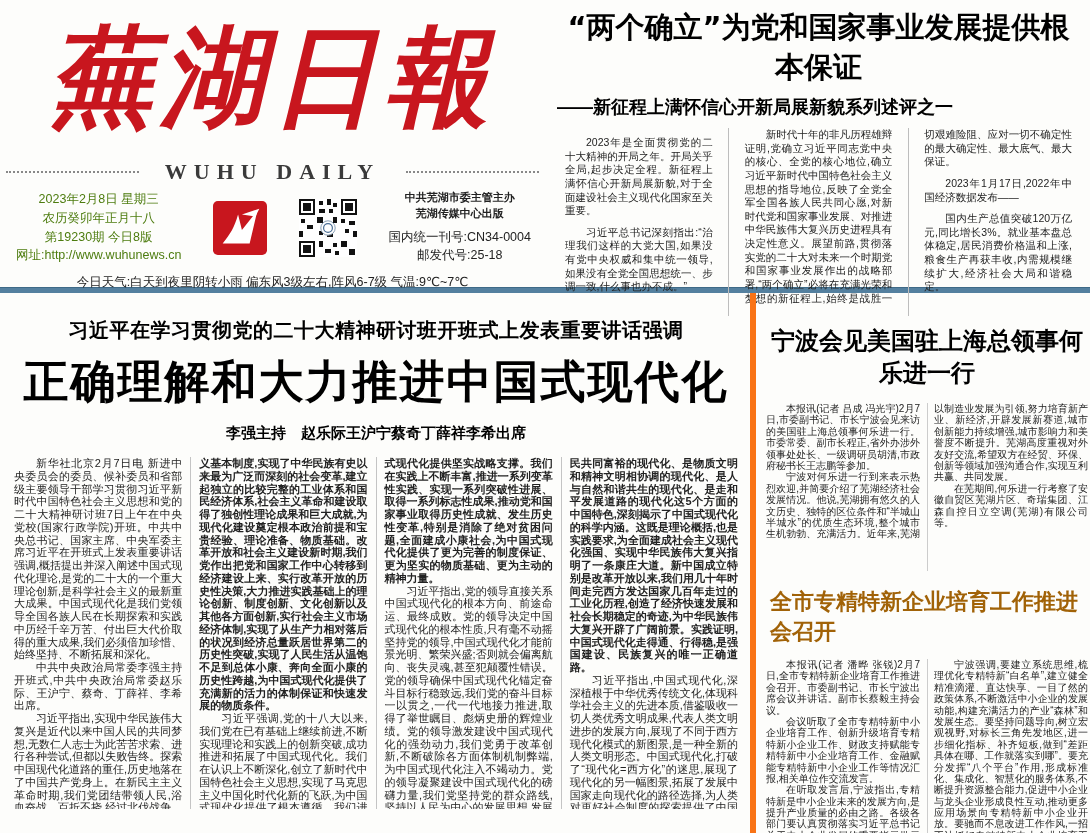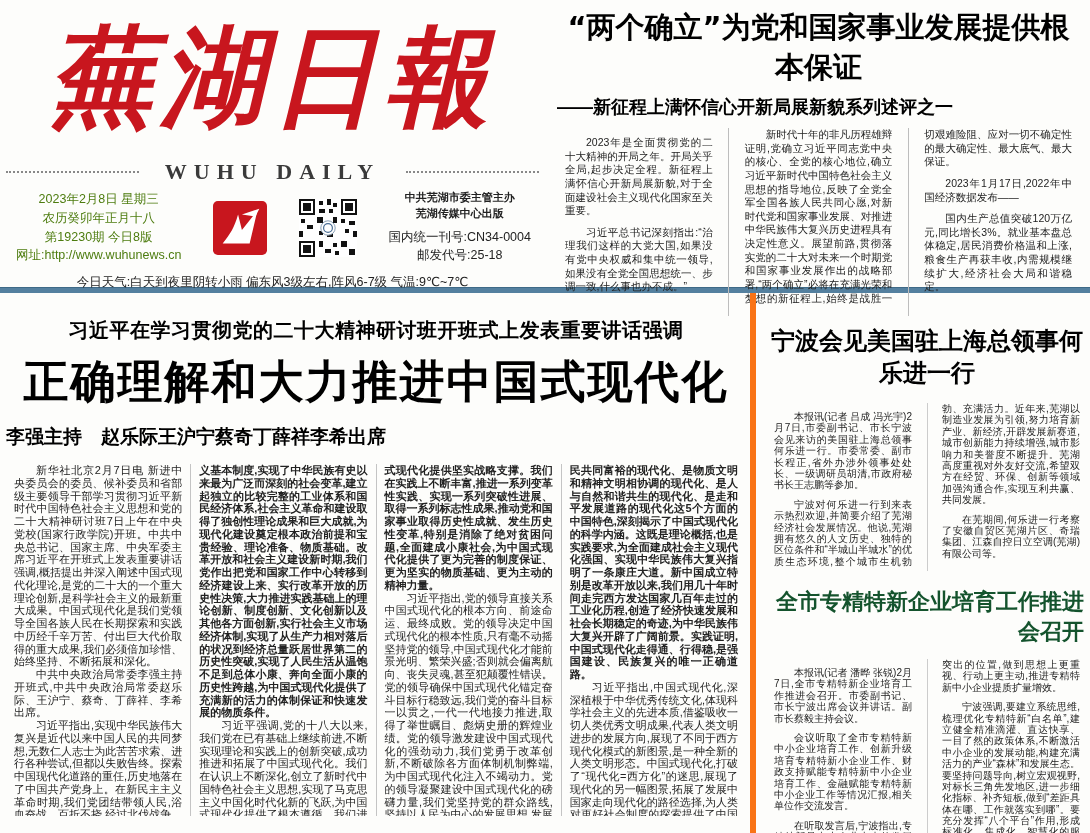--- a/index.html
+++ b/index.html
@@ -38,35 +38,35 @@
   .ta-body p { text-indent:2em; margin:8px; }
 
   
   .blue-bar { height:6px; background:#54809f; border-top:1px solid #3f6a87; }
 
   
   .main-wrap { display:flex; height:540px; }
   .main-article { flex:1; padding:0 4px 0 6px; min-width:0; }
   .kicker { font-size:20px; font-weight:900; text-align:center; margin:24px 0 4px; letter-spacing:0.5px; color:#000; }
   .headline { font-size:45px; font-weight:900; text-align:center; letter-spacing:2px; margin:8px 0 6px; color:#000; }
-  .byline { font-size:19px; font-weight:bold; margin:12px 0 14px; color:#000; }
+  .byline { font-size:15px; font-weight:bold; text-align:center; margin:12px 0 14px; color:#000; }
   .mcols { display:flex; height:352px; overflow:hidden; }
   .mcol { flex:1; padding:0 8px; border-right:1px solid #c4c4c4; font-size:11px;
           line-height:1.16; text-align:justify; overflow:hidden; color:#222; }
   .mcol:last-child { border-right:none; }
   .mcol p { text-indent:2em; margin:0; }
   .mcol p.cont { text-indent:0;font-weight:bold; }
 
   
   .sidebar { width:340px; flex:0 0 340px; border-left:6px solid #f97316; padding:0 2px 0 10px; }
   .sb-headline1 { font-size:24px; font-weight:900; text-align:center; margin:32px 4px 14px; color:#000; }
-  .sb-headline2 { font-size:22px; font-weight:900; text-align:right; margin:16px 4px 12px; color:#14532d; }
+  .sb-headline2 { font-size:22px; font-weight:900; text-align:left; margin:16px 4px 12px; color:#a16207; }
   .sb-body { column-count:2; column-gap:14px; column-rule:1px solid #cccccc;
              font-size:10px; line-height:1.14; text-align:justify; overflow:hidden; color:#222; }
-  .sb-body p { text-indent:2em; margin:8px; }
+  .sb-body p { text-indent:2em; margin:0; }
   .sb-body1 { height:168px; }
   .sb-body2 { height:246px; }
 </style>
 </head>
 <body>
 
 <div class="page">
 
   <div class="top">
     <div class="masthead">

